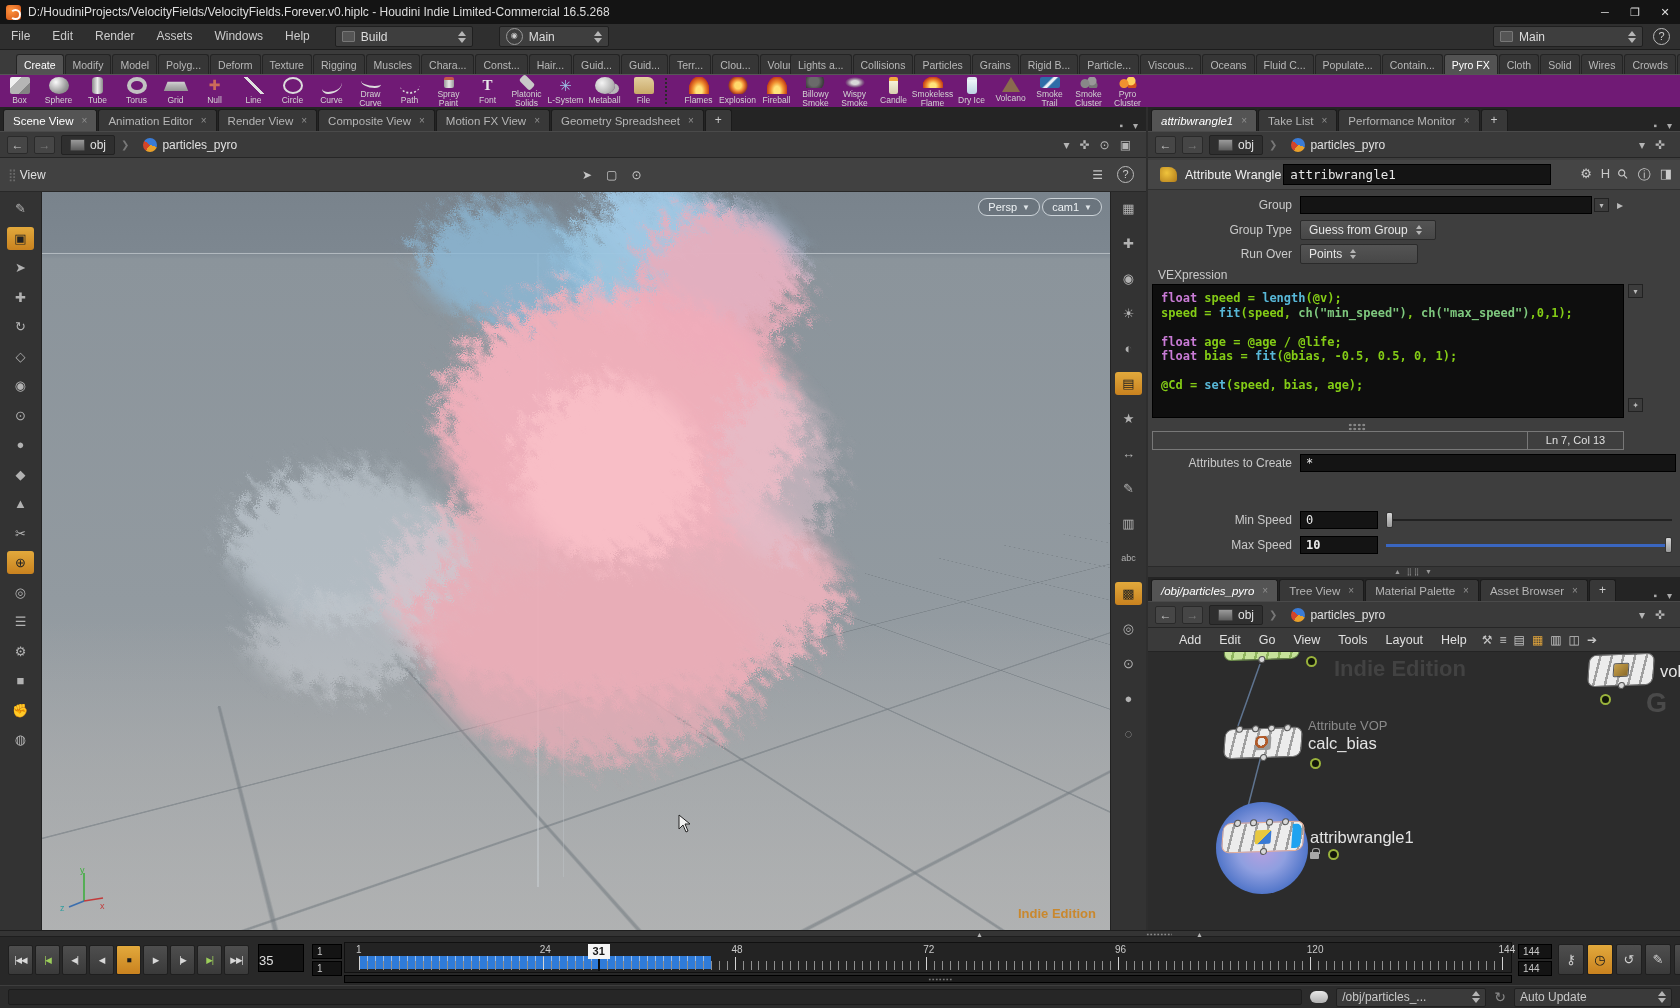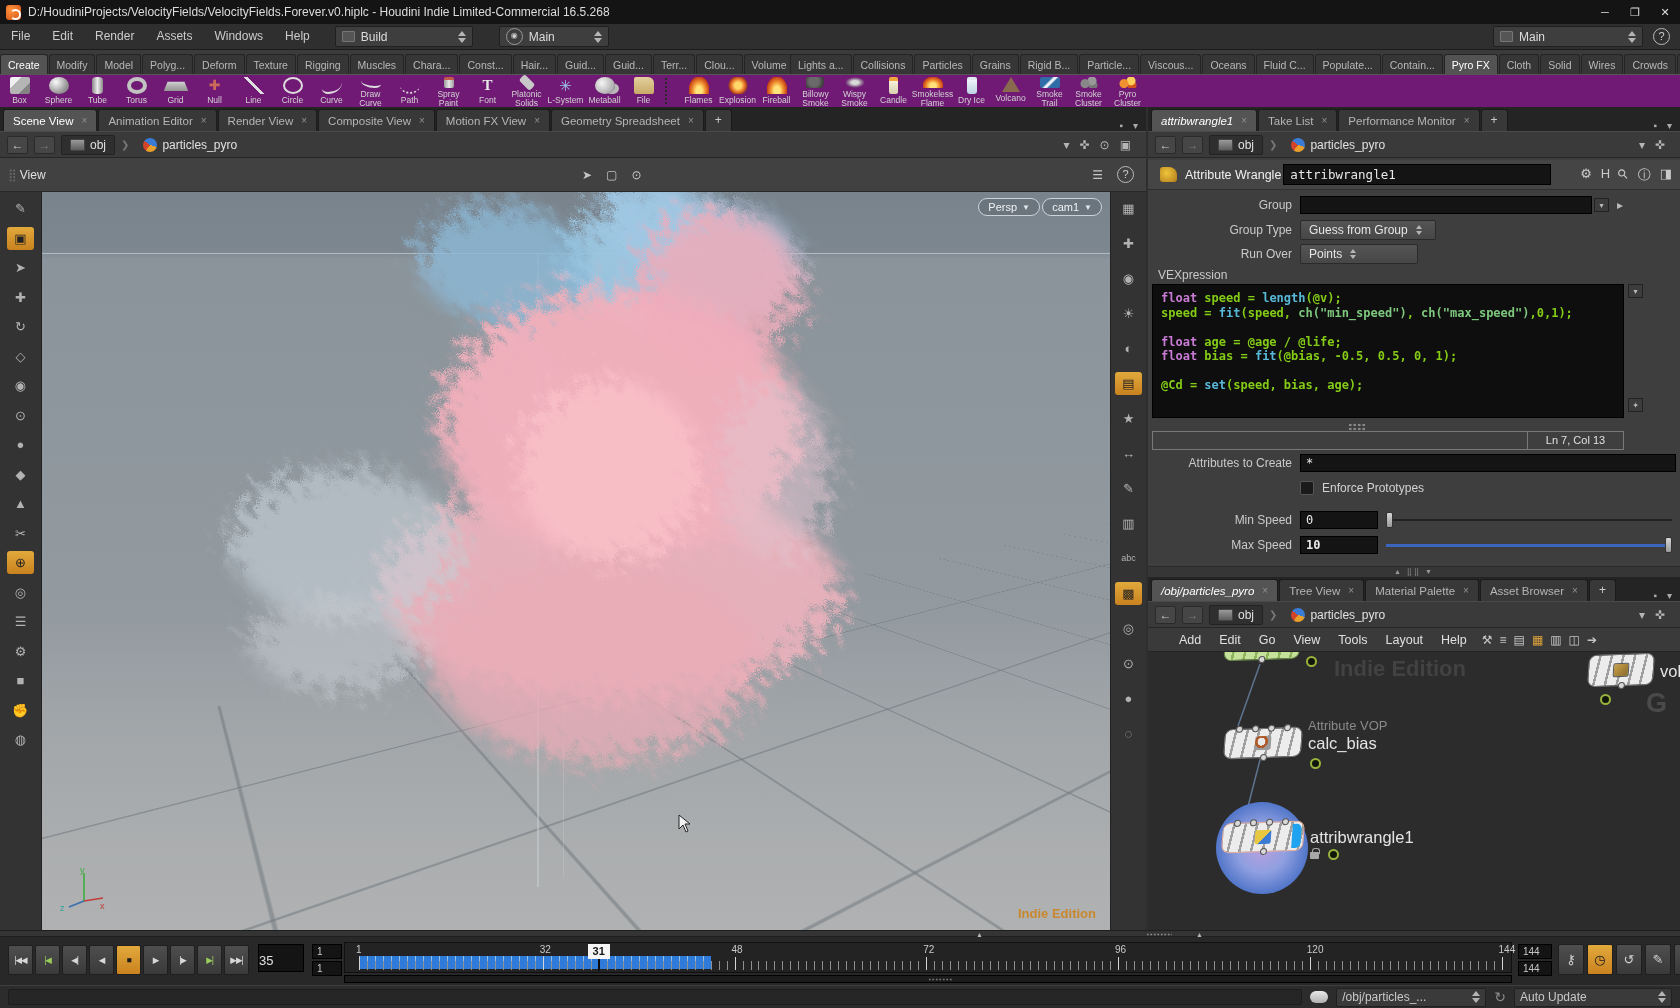--- a/index.html
+++ b/index.html
@@ -234,21 +234,21 @@
         <span class="spin">
             <i></i>
             <i></i>
           </span>
       </span>
       <span class="qcirc">?</span>
     </span>
   </div>
 
   <div class="shelf">
-    <div class="shelftabs" id="shelf-tabs-left" style="left:0">
+    <div class="shelftabs" id="shelf-tabs-left" style="left:16px">
         <span class="shelf-tab active">Create</span>
         <span class="shelf-tab">Modify</span>
         <span class="shelf-tab">Model</span>
         <span class="shelf-tab">Polyg...</span>
         <span class="shelf-tab">Deform</span>
         <span class="shelf-tab">Texture</span>
         <span class="shelf-tab">Rigging</span>
         <span class="shelf-tab">Muscles</span>
         <span class="shelf-tab">Chara...</span>
         <span class="shelf-tab">Const...</span>
@@ -630,25 +630,20 @@
     </div>
     <div class="dotgrip"></div>
     <div class="cstatus">
       <span class="cell"></span>
       <span class="right">Ln 7, Col 13</span>
     </div>
     <div class="prow" style="top:346px;height:20px">
       <span class="plabel">Attributes to Create</span>
       <span class="pfield" style="flex:1;margin-right:4px">*</span>
     </div>
-    <div class="prow" style="top:372px;height:18px">
-      <span class="plabel"></span>
-      <span class="checkbox"></span>
-      <span style="margin-left:8px;color:#d2d2d2">Enforce Prototypes</span>
-    </div>
     <div class="prow" style="top:403px;height:20px">
       <span class="plabel">Min Speed</span>
       <span class="pfield" style="width:78px">0</span>
       <span class="slider">
         <span class="track"></span>
           <span class="handle" style="left:0"></span>
       </span>
     </div>
     <div class="prow" style="top:428px;height:20px">
       <span class="plabel">Max Speed</span>
@@ -792,21 +787,21 @@
       <span class="rngfield">1</span>
     </div>
     <div class="ruler" id="ruler">
       <div class="cachebar" style="width: 351.56px;"></div>
       <div class="minor"></div>
       <div class="playhead" id="playhead" style="left: 242.7px;">31</div>
       <div class="playline" id="playline" style="left: 252.7px;"></div>
     <span class="majortick" style="left: 14px;"></span>
         <span class="ticklabel" style="left: 11px;">1</span>
         <span class="majortick" style="left: 197.77px;"></span>
-        <span class="ticklabel" style="left: 194.77px;">32</span>
+        <span class="ticklabel" style="left: 194.77px;">24</span>
         <span class="majortick" style="left: 389.53px;"></span>
         <span class="ticklabel" style="left: 386.53px;">48</span>
         <span class="majortick" style="left: 581.29px;"></span>
         <span class="ticklabel" style="left: 578.29px;">72</span>
         <span class="majortick" style="left: 773.05px;"></span>
         <span class="ticklabel" style="left: 770.05px;">96</span>
         <span class="majortick" style="left: 964.81px;"></span>
         <span class="ticklabel" style="left: 961.81px;">120</span>
         <span class="majortick" style="left: 1156.57px;"></span>
         <span class="ticklabel" style="left: 1153.57px;">144</span>

